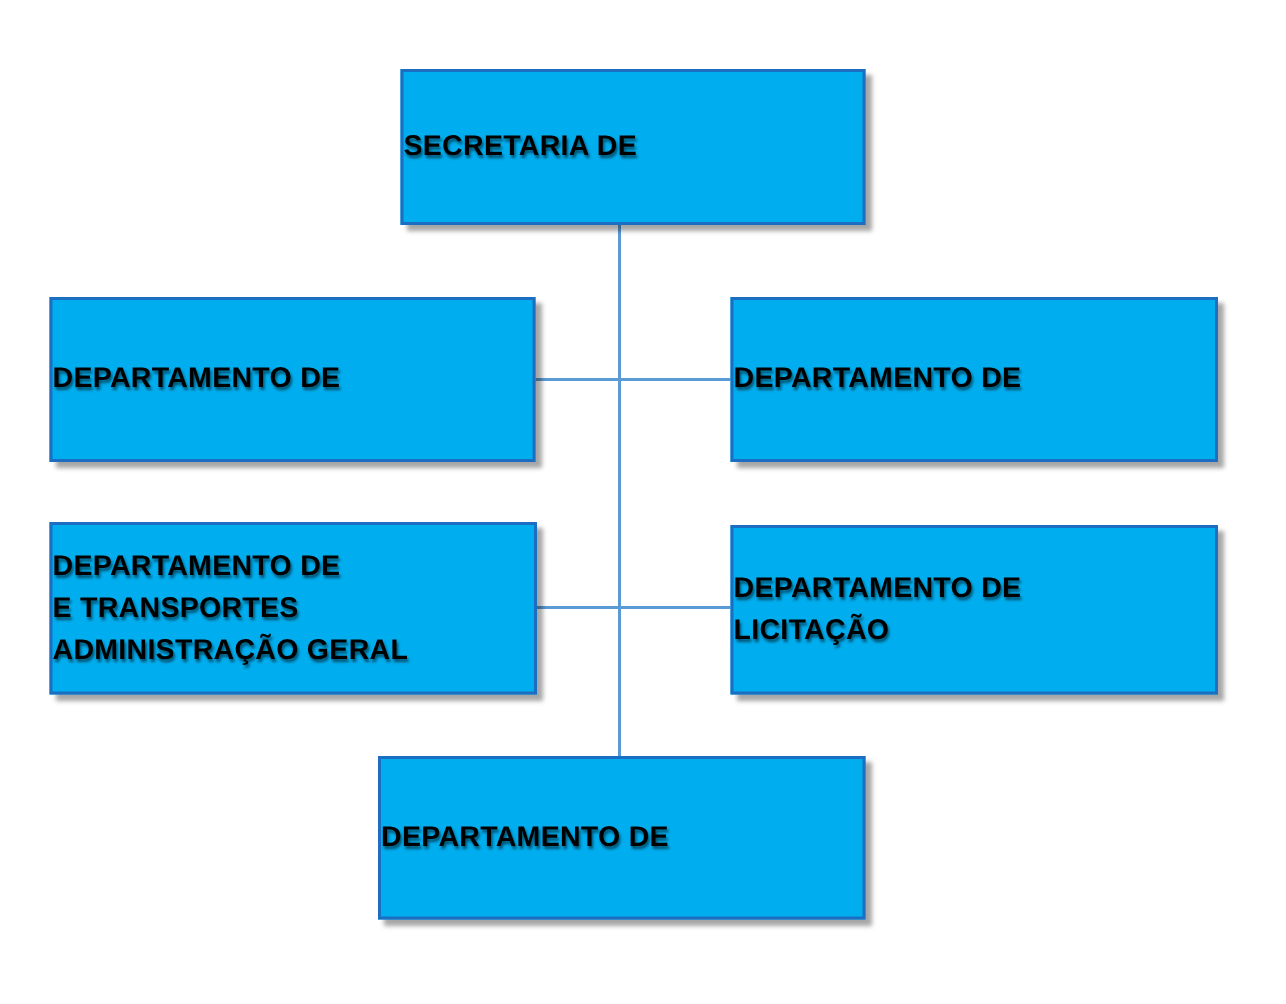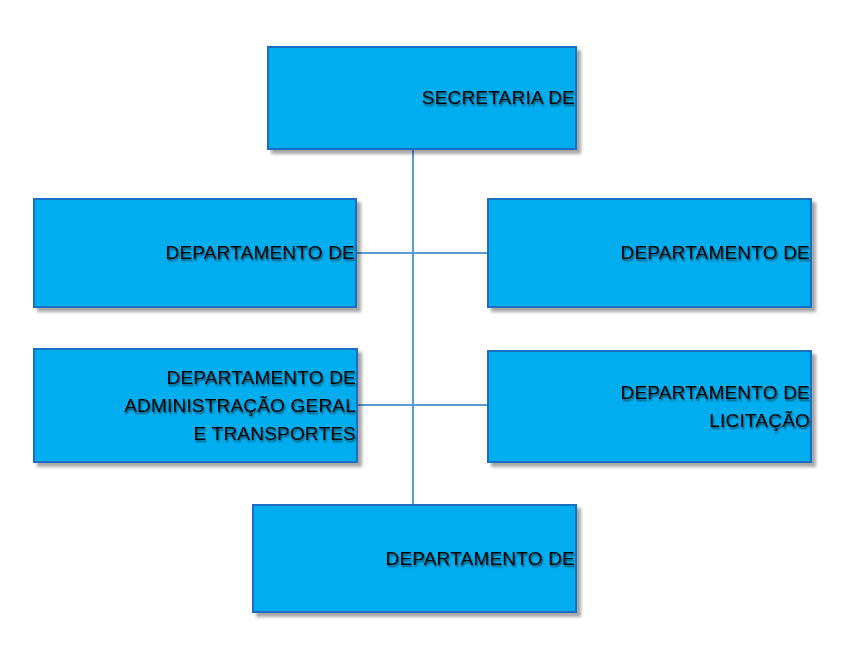--- a/index.html
+++ b/index.html
@@ -16,25 +16,25 @@
     overflow: hidden;
   }
   .node {
     position: absolute;
     box-sizing: border-box;
     background: var(--box-fill, #00aeef);
     border: 2px solid var(--box-border, #1b6ec2);
     box-shadow: 4px 4px 3px rgba(0, 0, 0, 0.35);
     display: flex;
     flex-direction: column;
-    align-items: flex-end;
+    align-items: flex-start;
     justify-content: center;
     text-align: center;
     color: var(--text, #000000);
-    font-weight: 400;
+    font-weight: 700;
     font-size: 19px;
     line-height: 28px;
     text-shadow: 1px 2px 2px rgba(0, 0, 0, 0.55);
     letter-spacing: 0.2px;
   }
   .node span { display: block; white-space: nowrap; }
 
   .node-root        { left: 267px; top:  46px; width: 310px; height: 104px; }
   .node-rh          { left:  33px; top: 198px; width: 324px; height: 110px; }
   .node-informatica { left: 487px; top: 198px; width: 325px; height: 110px; }
@@ -66,22 +66,22 @@
   <div class="node node-rh">
     <span>DEPARTAMENTO DE</span>
   </div>
 
   <div class="node node-informatica">
     <span>DEPARTAMENTO DE</span>
   </div>
 
   <div class="node node-admgeral">
     <span>DEPARTAMENTO DE</span>
+    <span>E TRANSPORTES</span>
     <span>ADMINISTRAÇÃO GERAL</span>
-    <span>E TRANSPORTES</span>
   </div>
 
   <div class="node node-patrimonio">
     <span>DEPARTAMENTO DE</span>
     <span>LICITAÇÃO</span>
   </div>
 
   <div class="node node-licitacao">
     <span>DEPARTAMENTO DE</span>
   </div>

